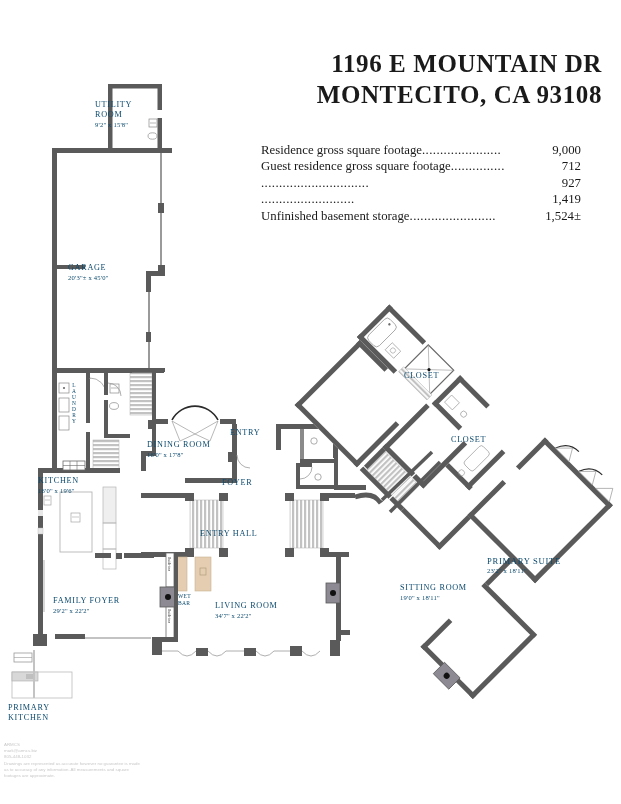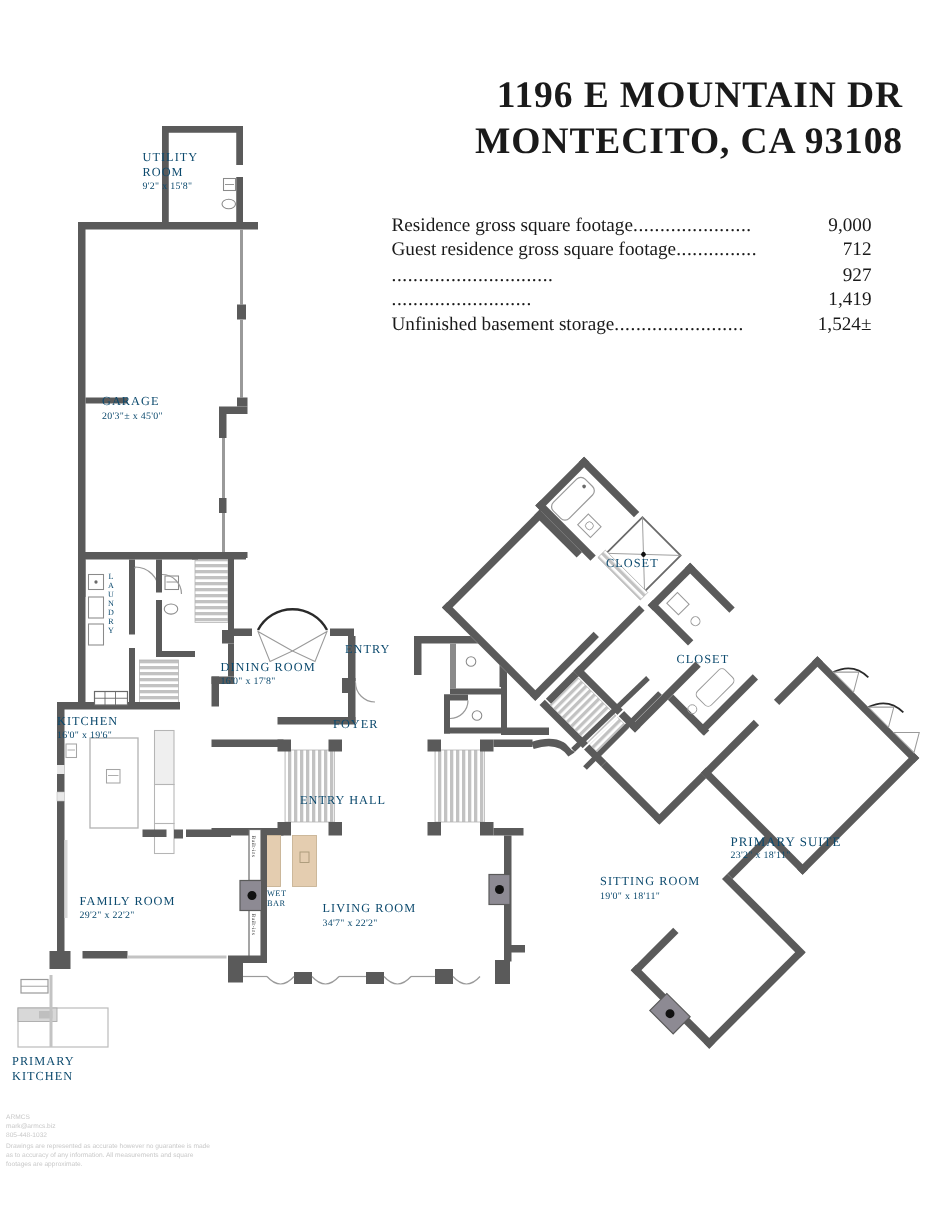--- a/index.html
+++ b/index.html
@@ -428,21 +428,21 @@
 
 <div class="rlabel" style="left:222px;top:478px;width:72px;">
   <div class="rname">FOYER</div>
 </div>
 
 <div class="rlabel" style="left:200px;top:529px;width:87px;">
   <div class="rname">ENTRY HALL</div>
 </div>
 
 <div class="rlabel" style="left:53px;top:596px;width:100px;">
-  <div class="rname">FAMILY ROOM</div>
+  <div class="rname">FAMILY FOYER</div>
   <div class="rdim">29'2" x 22'2"</div>
 </div>
 
 <div class="rlabel" style="left:178px;top:593px;width:40px;">
   <div class="tiny">WET</div>
   <div class="tiny">BAR</div>
 </div>
 
 <div class="rlabel" style="left:215px;top:601px;width:100px;">
   <div class="rname">LIVING ROOM</div>

